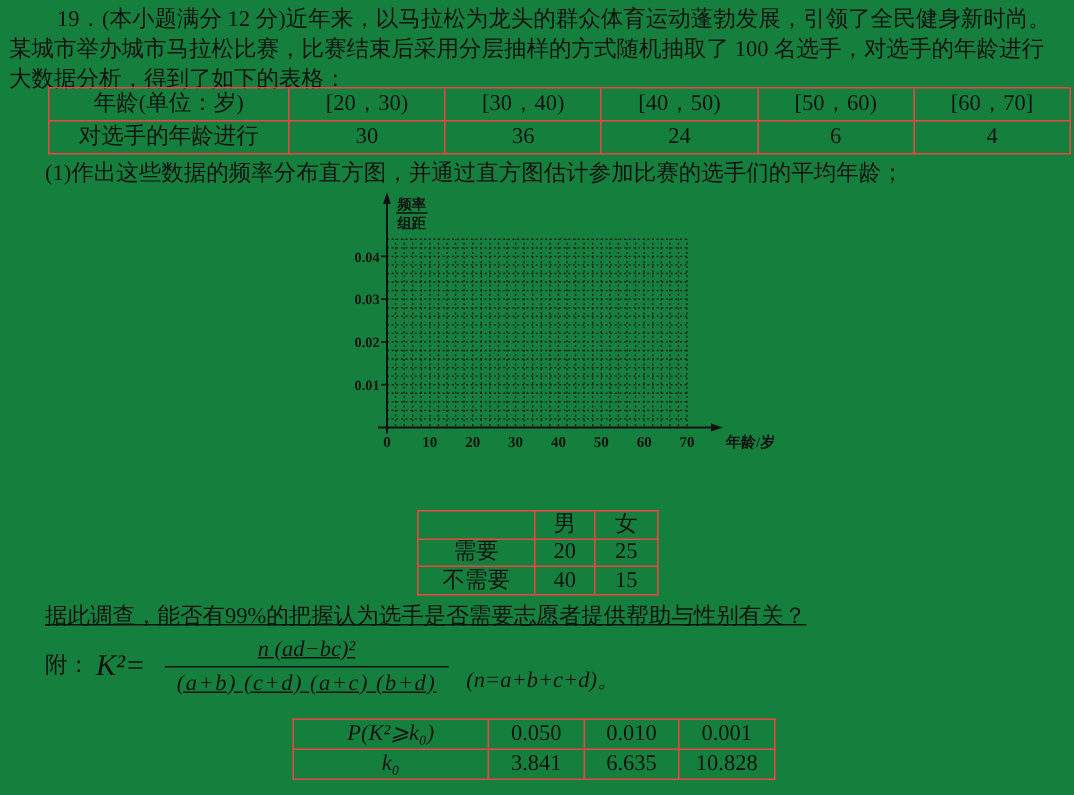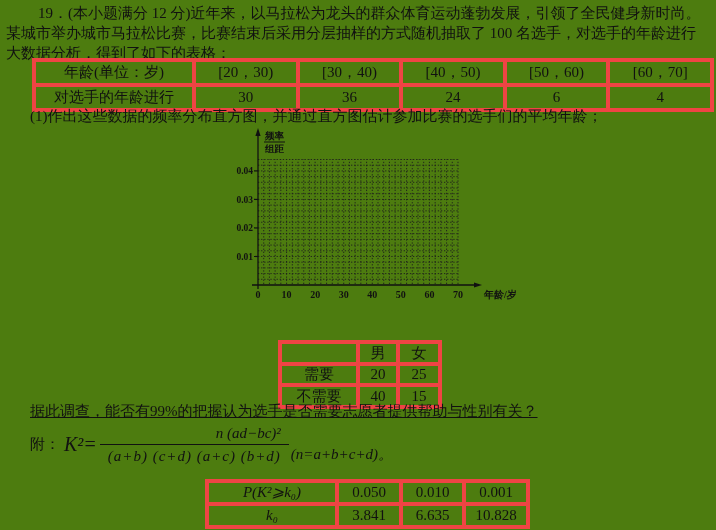--- a/index.html
+++ b/index.html
@@ -1,32 +1,32 @@
 <!DOCTYPE html>
 <html><head>
 <meta charset="utf-8">
 <style>
   html,body{margin:0;padding:0;background:#fff;}
-  .page{position:relative;width:716px;height:530px;background:#4d7c0f;overflow:hidden;
+  .page{position:relative;width:716px;height:530px;background:#15803d;overflow:hidden;
         font-family:"Liberation Serif","DejaVu Serif",serif;color:#111;font-size:15px;line-height:20px;}
   .abs{position:absolute;}
   p{margin:0;}
   .indent{text-indent:32px;}
   table{border-collapse:collapse;table-layout:fixed;}
-  td{border:4px solid #ef4444;text-align:center;padding:0;font-size:15px;line-height:1.1;}
+  td{border:1px solid #ef4444;text-align:center;padding:0;font-size:15px;line-height:1.1;}
   #table1{left:32px;top:58px;width:682px;}
   #table1 td{height:21px;}
   #table2{left:278px;top:340px;width:160px;}
   #table2 td{height:17.5px;}
-  #table3{left:205px;top:479px;width:321px;}
+  #table3{left:195px;top:479px;width:321px;}
   #table3 td{height:19px;}
   #table3 td:first-child{font-style:italic;}
   .formula{display:flex;align-items:center;}
   .math{font-style:italic;margin-top:20px;}
-  .frac{display:inline-block;text-align:right;vertical-align:middle;margin:0 2px;}
+  .frac{display:inline-block;text-align:center;vertical-align:middle;margin:0 12px;text-decoration:underline;}
   .frac .num{display:block;padding:0 8px 1px;}
   .frac .den{display:block;border-top:1.2px solid #111;padding:1px 8px 0;letter-spacing:1px;}
   svg text{font-family:"Liberation Serif","DejaVu Serif",serif;}
 </style>
 </head>
 <body>
 
 <div class="page">
 
   <div class="abs" style="left:6px;top:3px;width:708px;">

